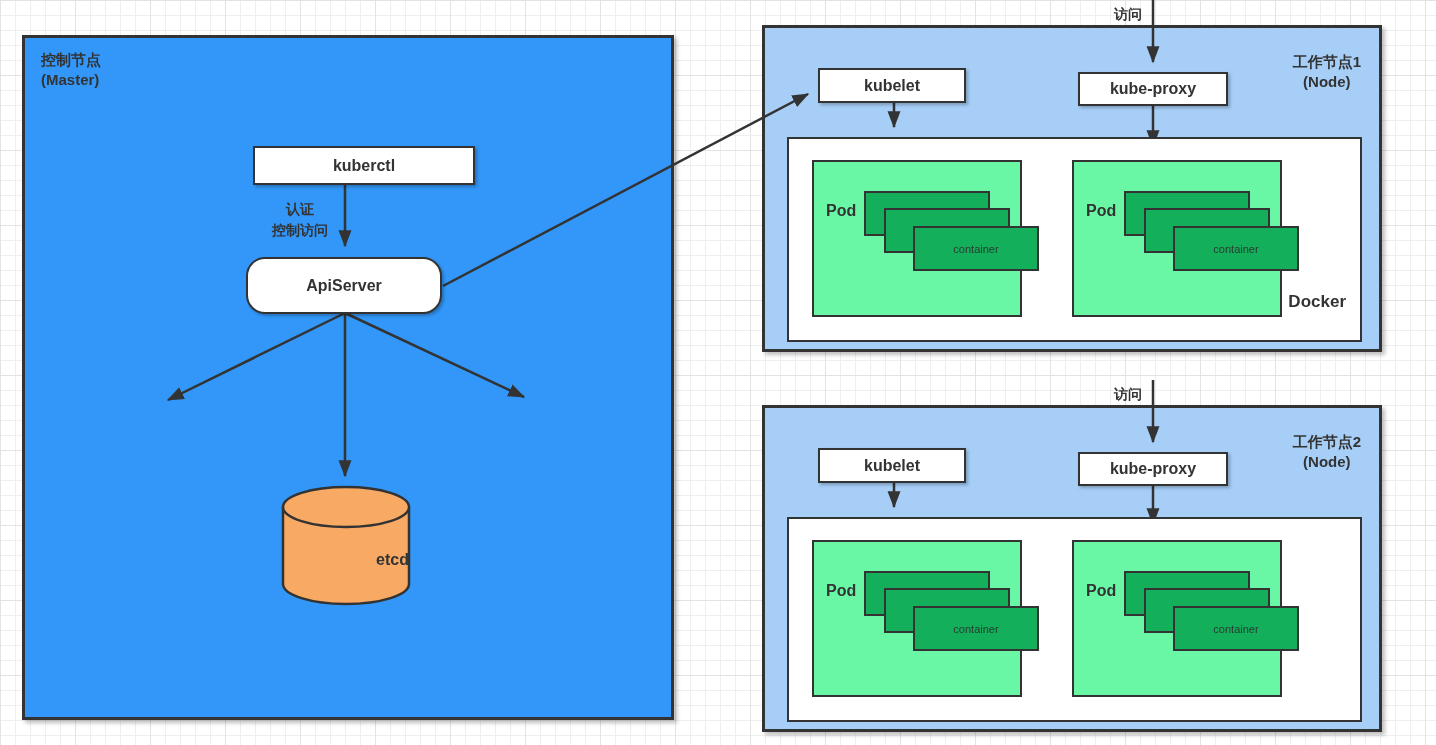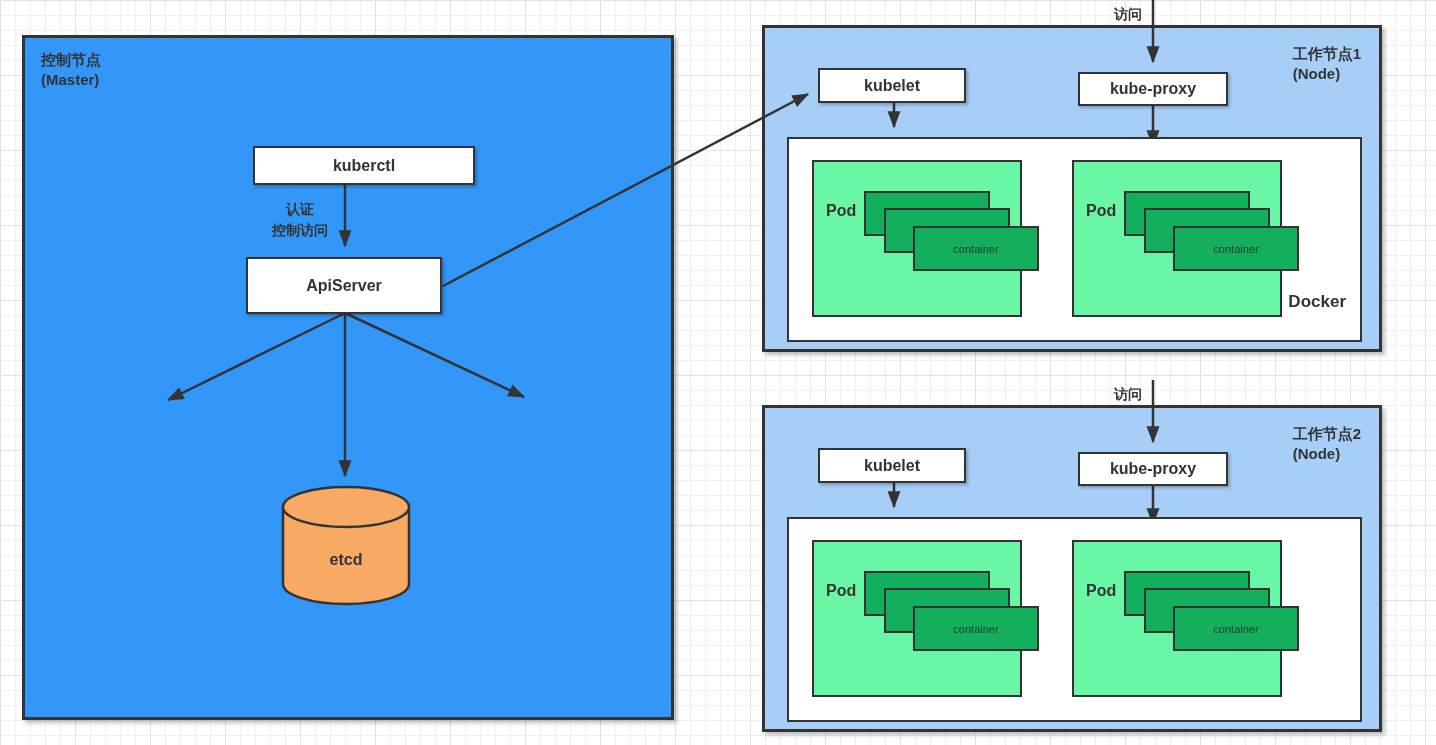--- a/index.html
+++ b/index.html
@@ -33,33 +33,33 @@
     left:762px; width:620px; height:327px;
     background: var(--node_bg);
     border: 3px solid var(--stroke);
     box-shadow: 3px 3px 4px rgba(0,0,0,0.25);
   }
   .node-1 { top:25px; }
   .node-2 { top:405px; }
 
   .region-title { font-weight: bold; font-size: 15px; line-height: 20px; color: var(--text); }
   .master-title { left:16px; top:12px; text-align:left; }
-  .node-title { right:18px; top:16px; text-align:left; }
+  .node-title { right:18px; top:24px; text-align:center; }
 
   
   .wbox {
     background:#ffffff;
     border: 2px solid var(--stroke);
     box-shadow: 2px 2px 3px rgba(0,0,0,0.25);
     display:flex; align-items:center; justify-content:center;
     font-weight:bold; font-size:16px; color: var(--text);
   }
 
   .kuberctl { left:253px; top:146px; width:222px; height:39px; }
-  .apiserver { left:246px; top:257px; width:196px; height:57px; }
+  .apiserver { left:246px; top:257px; width:196px; height:57px;border-radius:19px; }
   .scheduler { left:52px;  top:409px; width:196px; height:59px; }
   .controller { left:434px; top:406px; width:197px; height:56px; }
 
   .kubelet-1   { left:818px;  top:68px;  width:148px; height:35px; }
   .kubeproxy-1 { left:1078px; top:72px;  width:150px; height:34px; }
   .kubelet-2   { left:818px;  top:448px; width:148px; height:35px; }
   .kubeproxy-2 { left:1078px; top:452px; width:150px; height:34px; }
 
   .docker-box {
     left:787px; width:575px; height:205px;
@@ -89,21 +89,21 @@
   .c-2 { left:42px; top:46px; }
   .c-3 { left:71px; top:64px; }
 
   
   .edge-label { font-size:14px; font-weight:600; color:var(--text); line-height:21px; }
   .auth-label { left:250px; top:199px; width:100px; text-align:center; }
   .visit-label { width:44px; text-align:right; font-weight:bold; }
   .visit-1 { left:1098px; top:4px; }
   .visit-2 { left:1098px; top:384px; }
 
-  .etcd-label { left:283px; top:551px; width:126px; text-align:center; font-weight:bold; font-size:16px; color:var(--text); }
+  .etcd-label { left:283px; top:551px; width:126px; text-align:right; font-weight:bold; font-size:16px; color:var(--text); }
 
   svg.arrows { left:0; top:0; pointer-events:none; }
   .edge { stroke: var(--stroke); stroke-width: 2.5; fill: none; }
   .cyl { fill: var(--etcd_fill); stroke: var(--stroke); stroke-width: 2.5; }
 </style>
 </head>
 <body>
 
 <div class="canvas">
 

